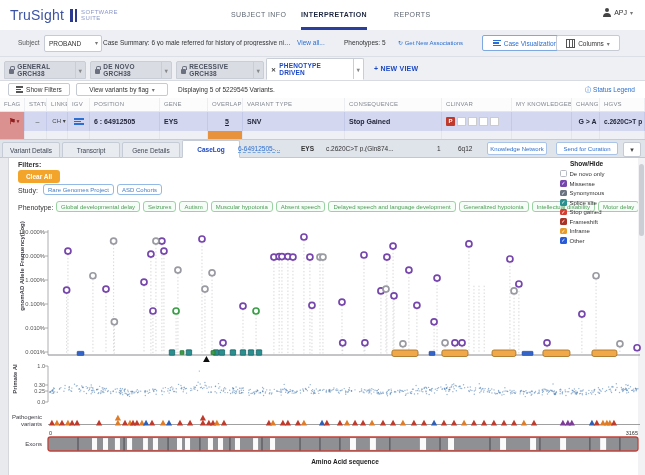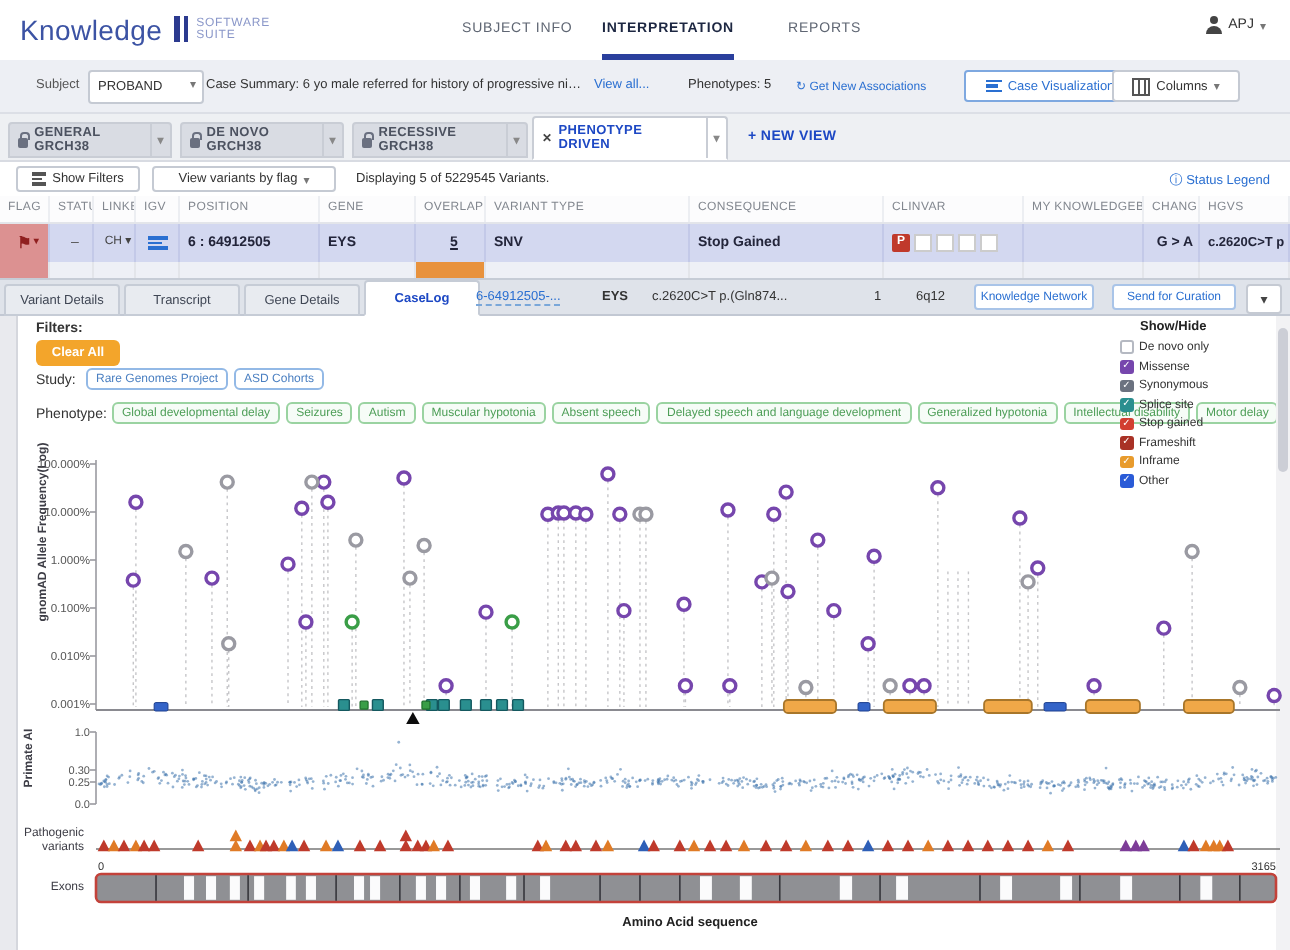--- a/index.html
+++ b/index.html
@@ -103,21 +103,21 @@
   .aaseq{position:absolute;left:260px;top:300px;width:170px;text-align:center;font-size:6.5px;font-weight:bold;color:#222;}
   svg{position:absolute;left:0;}
 </style>
 </head>
 <body>
 
 <div id="app">
 
   <div class="hdr">
     <div class="brand">
-      <span class="brand-name">Knowledge</span>
+      <span class="brand-name">TruSight</span>
       <span class="brand-bars"><span class="bar1"></span><span class="bar2"></span></span>
       <span class="brand-sub">
         <span>SOFTWARE</span><br>
         <span>SUITE</span>
       </span>
     </div>
     <div id="htabs">
         <div class="htab" style="left: 231px;">SUBJECT INFO</div>
         <div class="htab active" style="left: 301px;">INTERPRETATION</div>
         <div class="htab" style="left: 394px;">REPORTS</div>

